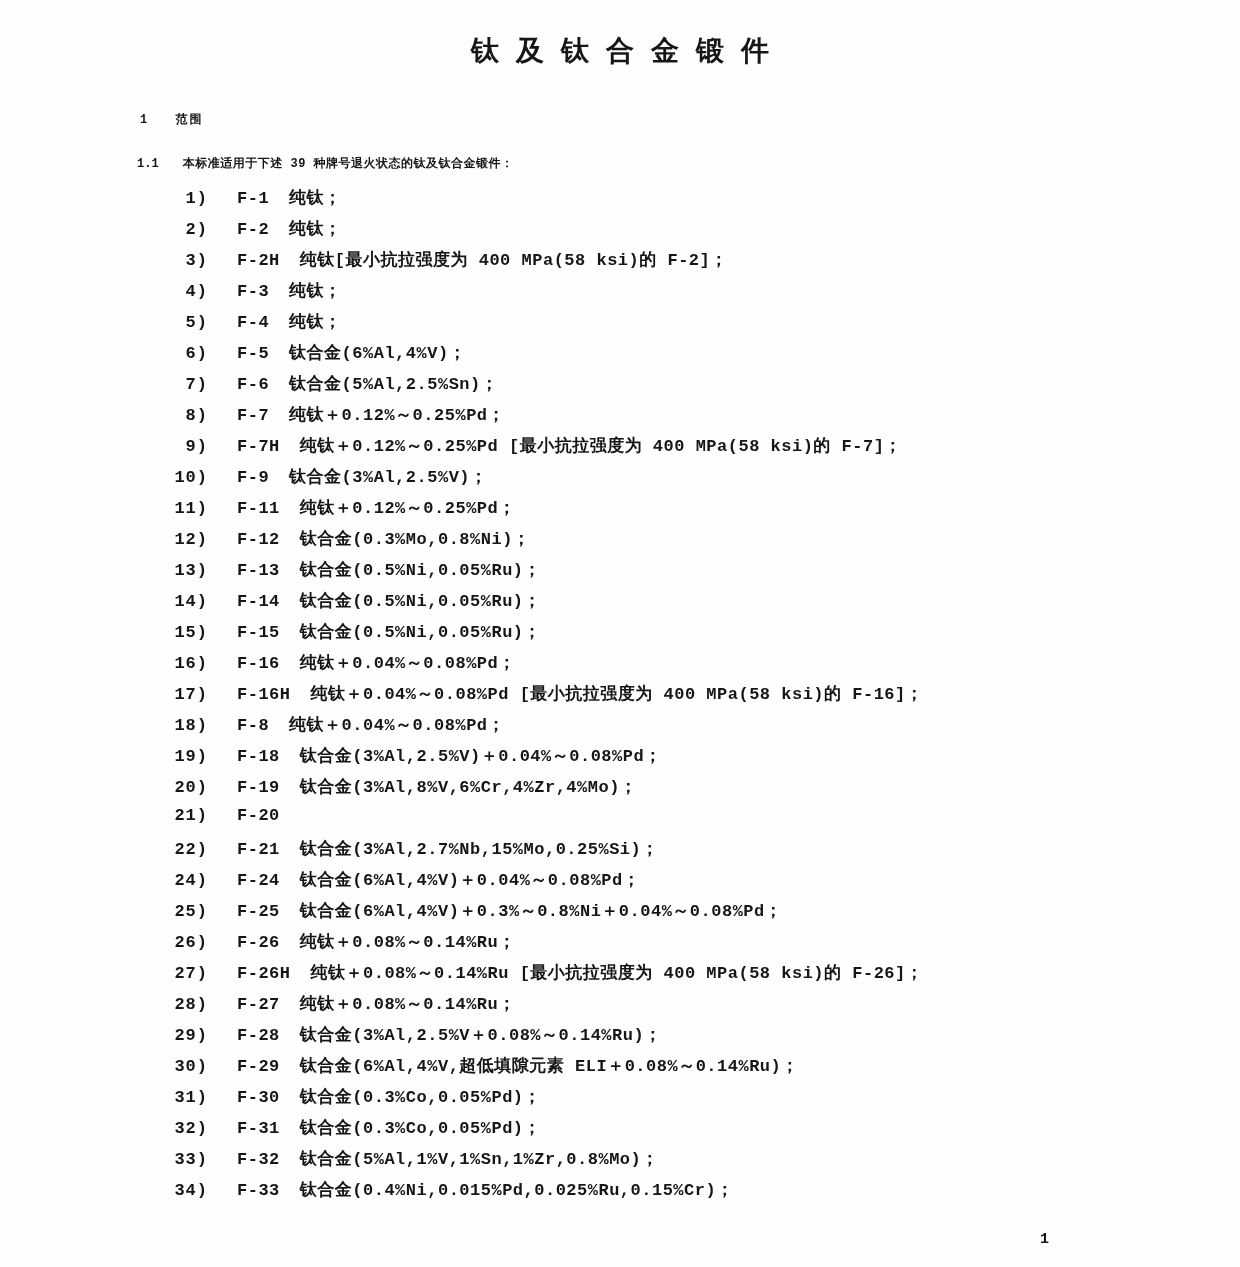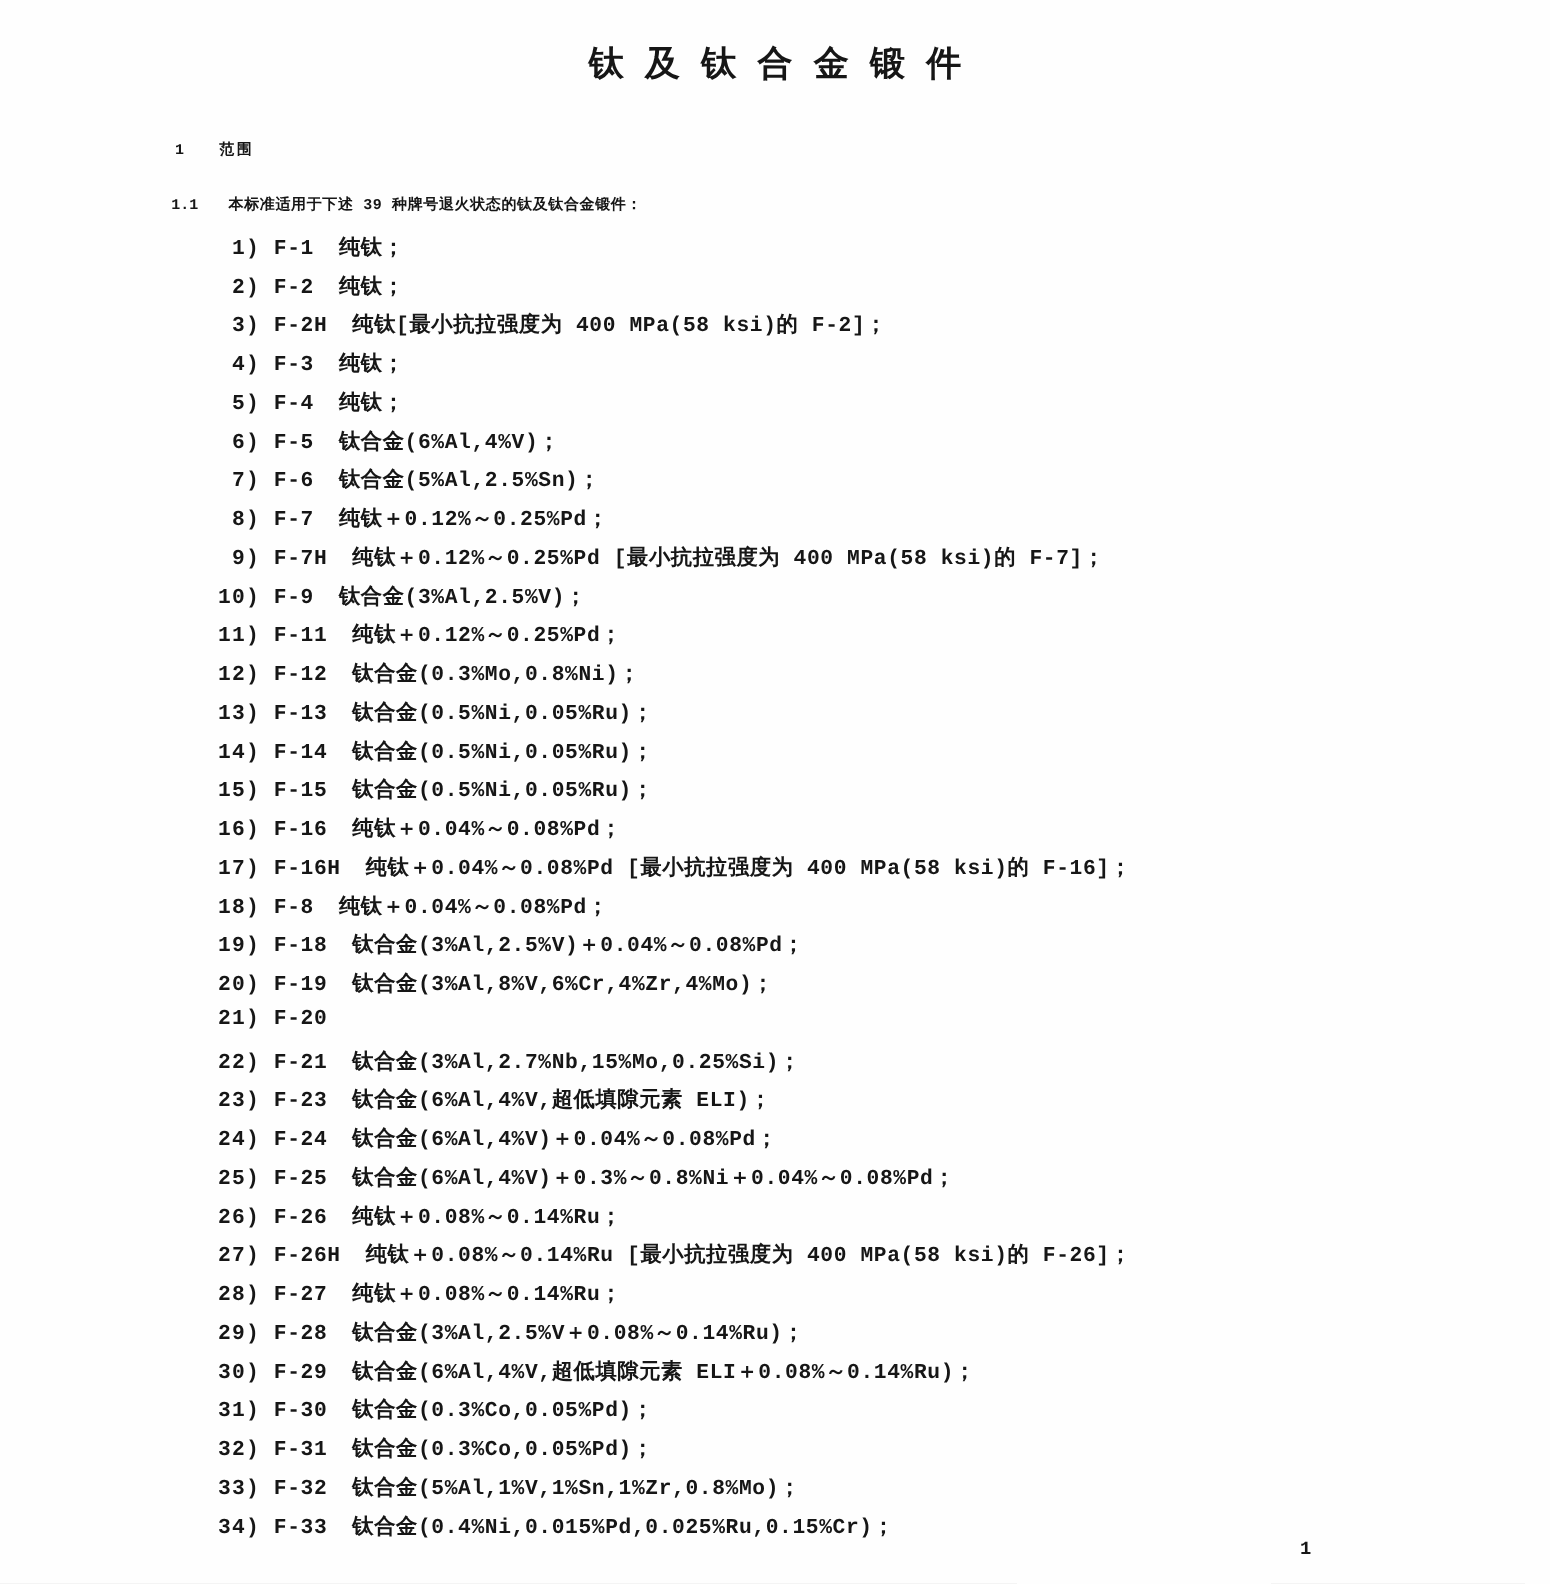--- a/index.html
+++ b/index.html
@@ -59,21 +59,21 @@
     font-weight: bold;
     white-space: nowrap;
   }
   .grade-num {
     width: 70px;
     text-align: right;
     flex: 0 0 70px;
     letter-spacing: 1px;
   }
   .grade-code {
-    margin-left: 11px;
+    margin-left: 29px;
     letter-spacing: 0.5px;
   }
   .grade-desc {
     margin-left: 20px;
     letter-spacing: 0.5px;
     text-align: center;
   }
   .page-number {
     position: absolute;
     top: 1231px;
@@ -224,25 +224,20 @@
       <span class="grade-num">21)</span>
       <span class="grade-code">F-20</span>
     </div>
 
     <div class="grade-row">
       <span class="grade-num">22)</span>
       <span class="grade-code">F-21</span>
       <span class="grade-desc">钛合金(3%Al,2.7%Nb,15%Mo,0.25%Si)；</span>
     </div>
 
-    <div class="grade-row">
-      <span class="grade-num">23)</span>
-      <span class="grade-code">F-23</span>
-      <span class="grade-desc">钛合金(6%Al,4%V,超低填隙元素 ELI)；</span>
-    </div>
 
     <div class="grade-row">
       <span class="grade-num">24)</span>
       <span class="grade-code">F-24</span>
       <span class="grade-desc">钛合金(6%Al,4%V)＋0.04%～0.08%Pd；</span>
     </div>
 
     <div class="grade-row">
       <span class="grade-num">25)</span>
       <span class="grade-code">F-25</span>

